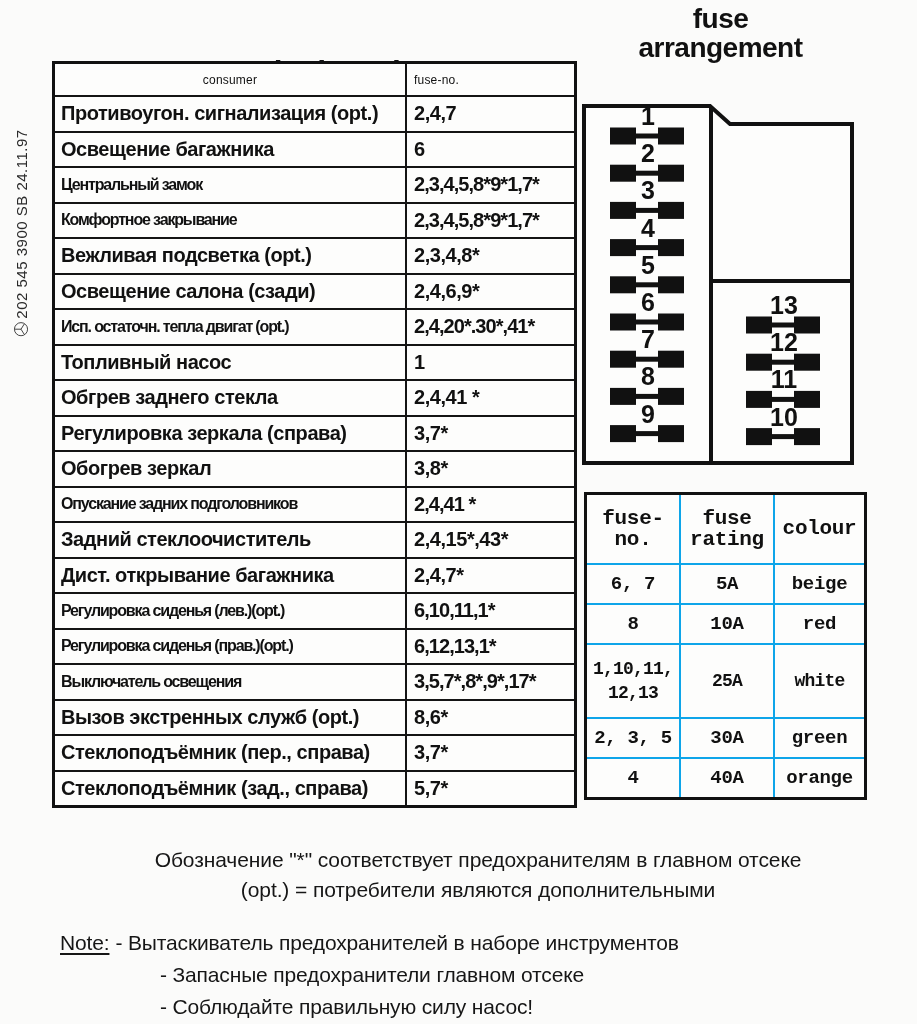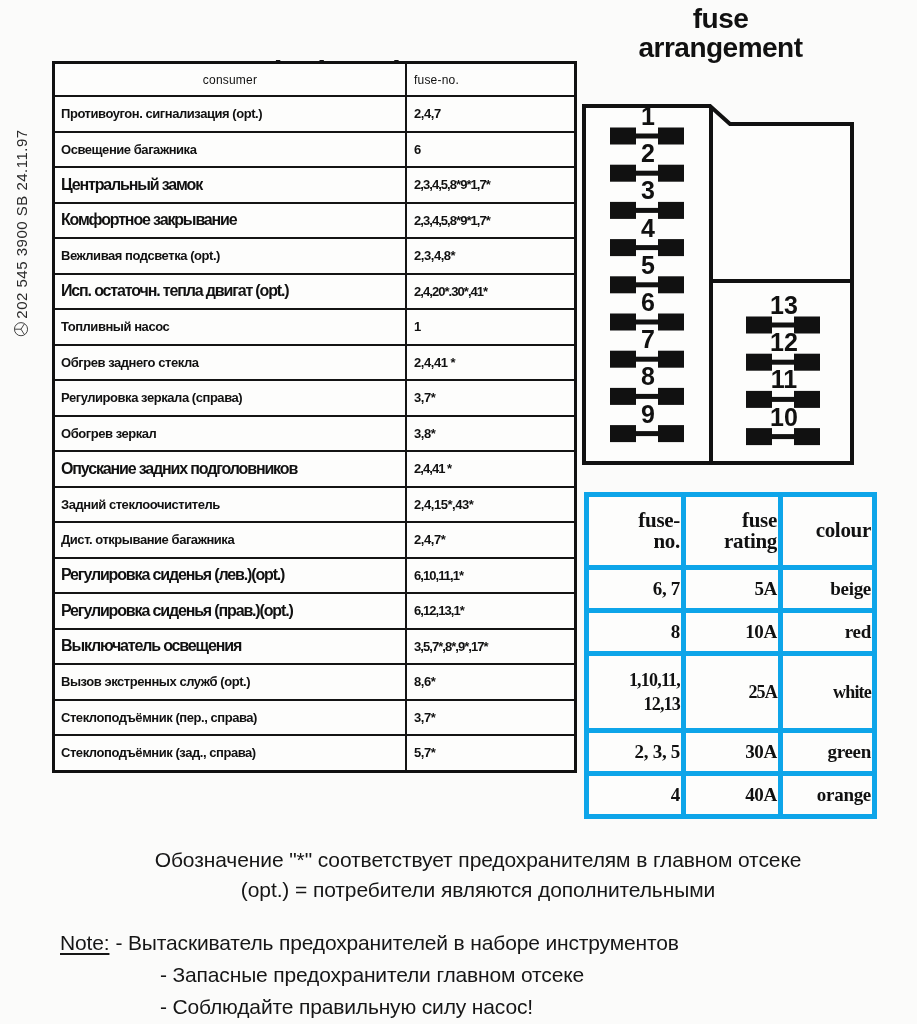--- a/index.html
+++ b/index.html
@@ -79,21 +79,21 @@
     width: 516px;
     border-collapse: collapse;
     border: 3px solid #111;
     background: #fdfdfc;
     table-layout: fixed;
   }
   #designation-table td {
     border-bottom: 2px solid #141414;
     padding: 0 0 0 6px;
     height: 33.5px;
-    font-size: 13px;
+    font-size: 20px;
     font-weight: bold;
     white-space: nowrap;
     overflow: hidden;
     letter-spacing: -0.45px;
   }
   #designation-table tr:last-child td { border-bottom: none; }
   #designation-table td.c-consumer {
     width: 350px;
     border-right: 2px solid #141414;
   }
@@ -125,25 +125,25 @@
     position: absolute;
     left: 584px;
     top: 492px;
     width: 271px;
     border-collapse: collapse;
     border: 3px solid #111;
     background: #fdfdfc;
     table-layout: fixed;
   }
   #rating-table td {
-    border: 5px solid #0ea5e9;
-    text-align: right;
+    border: 2px solid #0ea5e9;
+    text-align: center;
     font-size: 19px;
     font-weight: bold;
-    font-family: Liberation Serif, serif;
+    font-family: Liberation Mono, monospace;
     letter-spacing: -0.3px;
     height: 36px;
   }
   #rating-table tr.hdr td {
     font-size: 21px;
     line-height: 1.02;
     height: 66px;
     vertical-align: middle;
   }
   #rating-table td.col-no    { width: 90px; }
@@ -223,20 +223,24 @@
         <td class="c-consumer tight">Центральный замок</td>
         <td class="c-fuse tight2">2,3,4,5,8*9*1,7*</td>
       </tr>
       <tr>
         <td class="c-consumer tight">Комфортное закрывание</td>
         <td class="c-fuse tight2">2,3,4,5,8*9*1,7*</td>
       </tr>
       <tr>
         <td class="c-consumer">Вежливая подсветка (opt.)</td>
         <td class="c-fuse">2,3,4,8*</td>
+      </tr>
+      <tr>
+        <td class="c-consumer">Освещение салона (сзади)</td>
+        <td class="c-fuse">2,4,6,9*</td>
       </tr>
       <tr>
         <td class="c-consumer tight">Исп. остаточн. тепла двигат (opt.)</td>
         <td class="c-fuse tight2">2,4,20*.30*,41*</td>
       </tr>
       <tr>
         <td class="c-consumer">Топливный насос</td>
         <td class="c-fuse">1</td>
       </tr>
       <tr>

